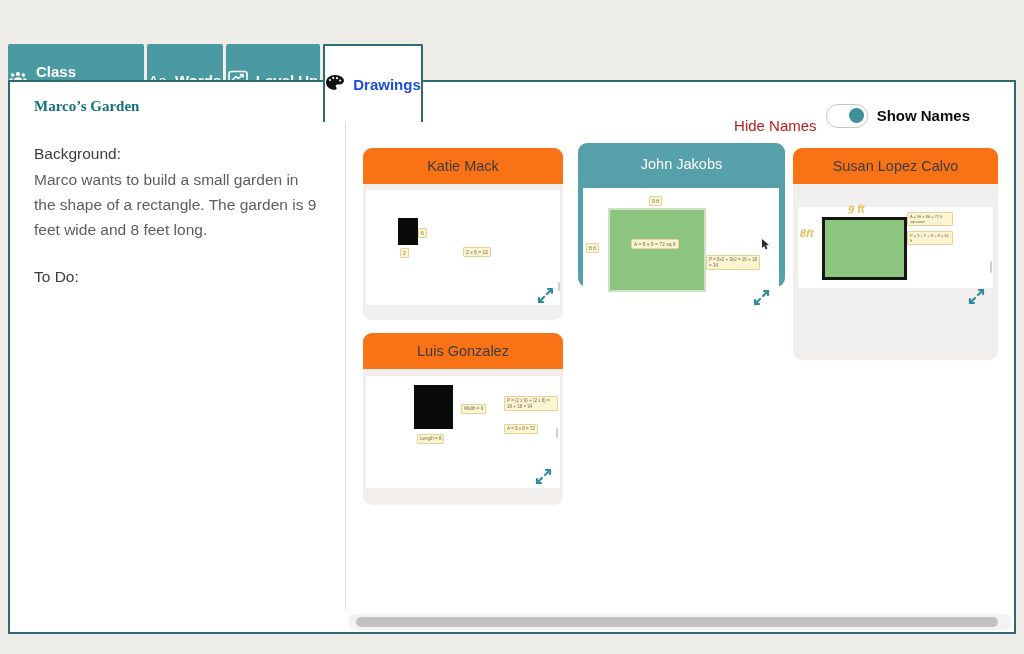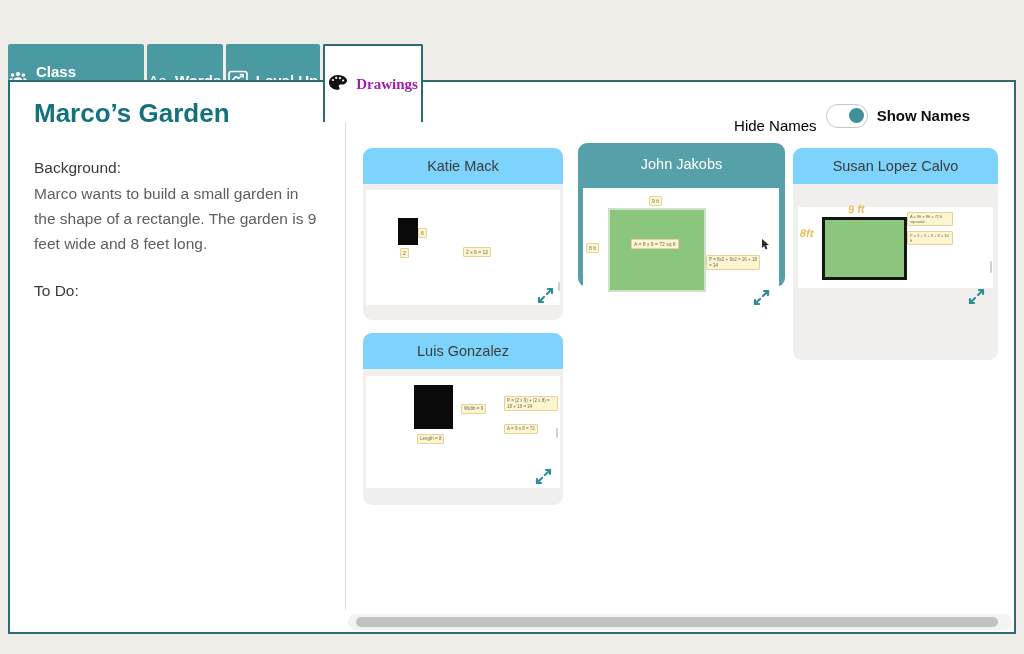--- a/index.html
+++ b/index.html
@@ -5,45 +5,45 @@
   html,body{margin:0;padding:0;}
   body{font-family:"Liberation Sans",sans-serif;background:#eeede8;}
   .page{position:relative;width:1024px;height:654px;background:#eeede8;overflow:hidden;}
 
   
   .tabs{position:absolute;left:8px;top:8px;display:flex;gap:3px;}
   .tab{display:flex;flex-direction:row;align-items:center;justify-content:center;gap:8px;
        height:72px;background:#4b9aa2;color:#fff;border-radius:2px;cursor:pointer;box-sizing:border-box;margin-top:36px;}
   .tab-label{font-weight:bold;font-size:15px;}
   .aa-glyph{font-size:15px;line-height:17px;}
-  .tab.active{background:#fff;color:#a21caf;border:2px solid #2c6b72;border-bottom:none;
-       height:78px;position:relative;z-index:3;border-radius:2px 2px 0 0;font-family:Liberation Serif, serif;}
+  .tab.active{background:#fff;color:#1d4ed8;border:2px solid #2c6b72;border-bottom:none;
+       height:78px;position:relative;z-index:3;border-radius:2px 2px 0 0;}
 
   
   .panel{position:absolute;left:8px;top:80px;width:1008px;height:554px;background:#fff;
          border:2px solid #2c6b72;box-sizing:border-box;}
   .sidebar{position:absolute;left:0;top:0;width:336px;padding:16px 24px 0 24px;box-sizing:border-box;}
-  .sidebar h1{font-size:26px;color:#15717c;margin:0 0 30px 0;font-weight:bold;}
+  .sidebar h1{font-size:15px;color:#15717c;margin:0 0 30px 0;font-weight:bold;font-family:Liberation Serif, serif;}
   .sec-head{font-size:15.5px;font-weight:normal;color:#3b3b3b;margin:0 0 5px 0;}
   .sec-body{font-size:15.5px;color:#5d5d5d;line-height:1.6;margin:0 0 26px 0;}
   .inline-link{color:#3a8f98;cursor:pointer;text-decoration:none;}
   .divider{position:absolute;left:335px;top:8px;width:1px;height:520px;background:#dedede;}
 
   
   .toggle-row{position:absolute;top:15px;right:44px;display:flex;align-items:center;gap:9px;font-size:15px;}
-  .hide-label{color:#000000;margin-top:20px;}
+  .hide-label{color:#b91c1c;margin-top:20px;}
   .show-label{font-weight:bold;color:#0e0e0e;}
   .switch{width:40px;height:22px;background:#fff;border:1.5px solid #c7c7c7;border-radius:13px;
           position:relative;cursor:pointer;box-sizing:content-box;}
   .knob{position:absolute;right:3px;top:3.5px;width:15px;height:15px;border-radius:50%;background:#3f9098;}
 
   
   .card{position:absolute;border-radius:9px;background:#f0efee;cursor:pointer;}
   .chead{height:36px;display:flex;align-items:center;justify-content:center;
-         font-size:14.5px;color:#3c3c3c;background:#7dd3fc;border-radius:9px 9px 0 0;}
+         font-size:14.5px;color:#3c3c3c;background:#f97316;border-radius:9px 9px 0 0;}
   .card.selected{background:#56a1a9;}
   .card.selected .chead{background:transparent;color:#fff;height:42px;}
   .thumb{position:absolute;background:#fff;}
   .chip{position:absolute;background:#fdf4d0;border:1px solid #e6d298;border-radius:1px;
         color:#70705c;font-size:5px;line-height:1.25;padding:1px 2px;white-space:nowrap;}
   .chip.wrap{white-space:normal;}
   .f45{font-size:4.5px;} .f40{font-size:4px;}
   .blackrect{position:absolute;background:#0a0a0a;}
   .greenrect{position:absolute;background:#8cc57d;box-sizing:border-box;}
   .hand{position:absolute;color:#e7bd55;font-weight:bold;font-style:italic;}

